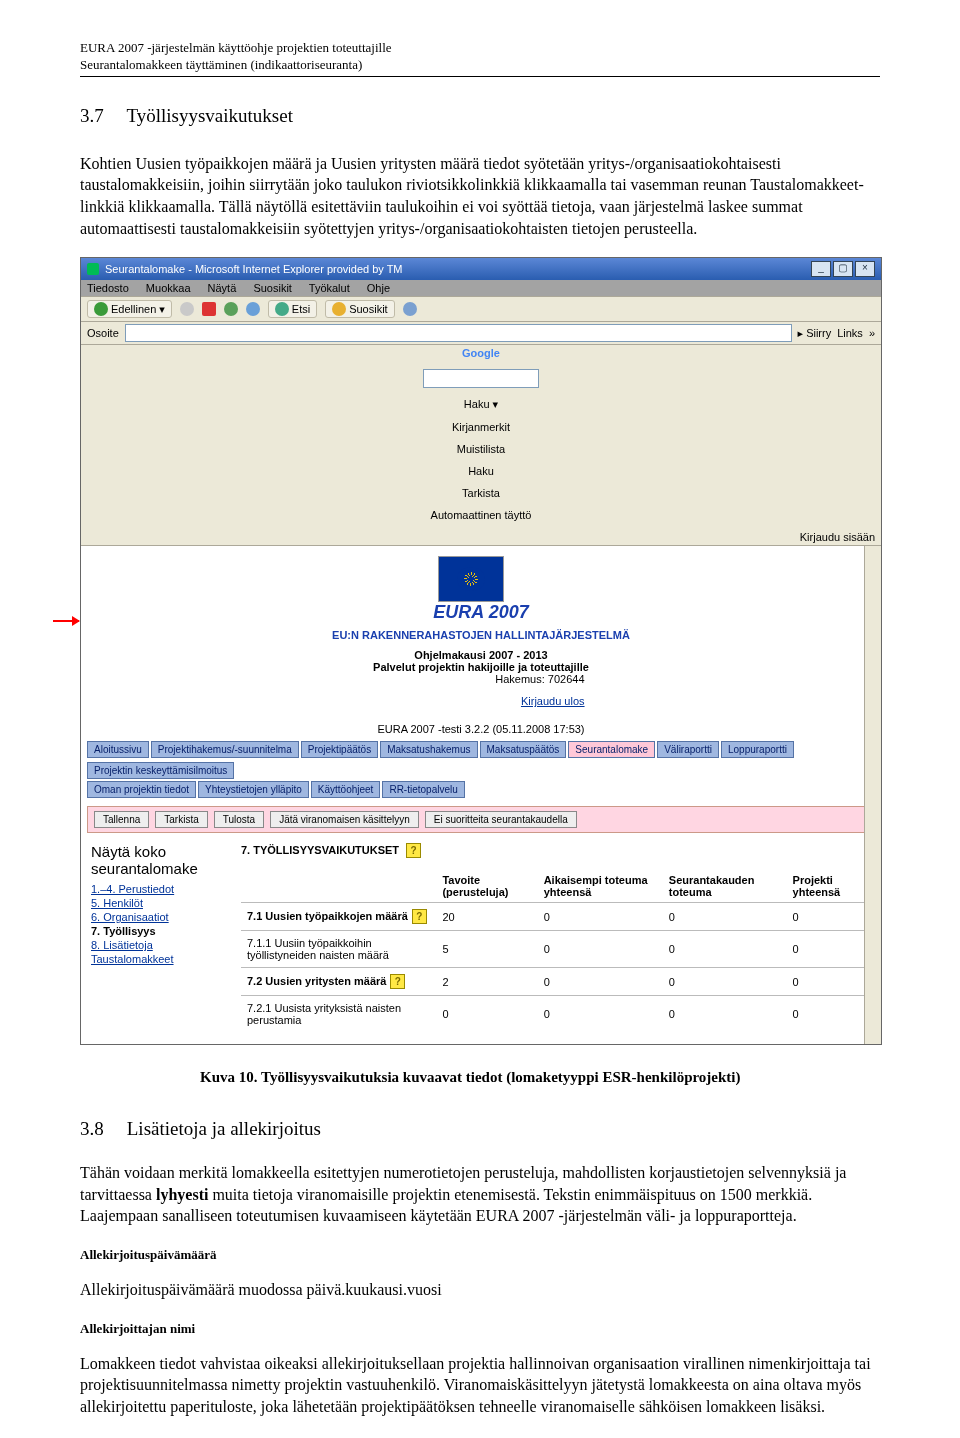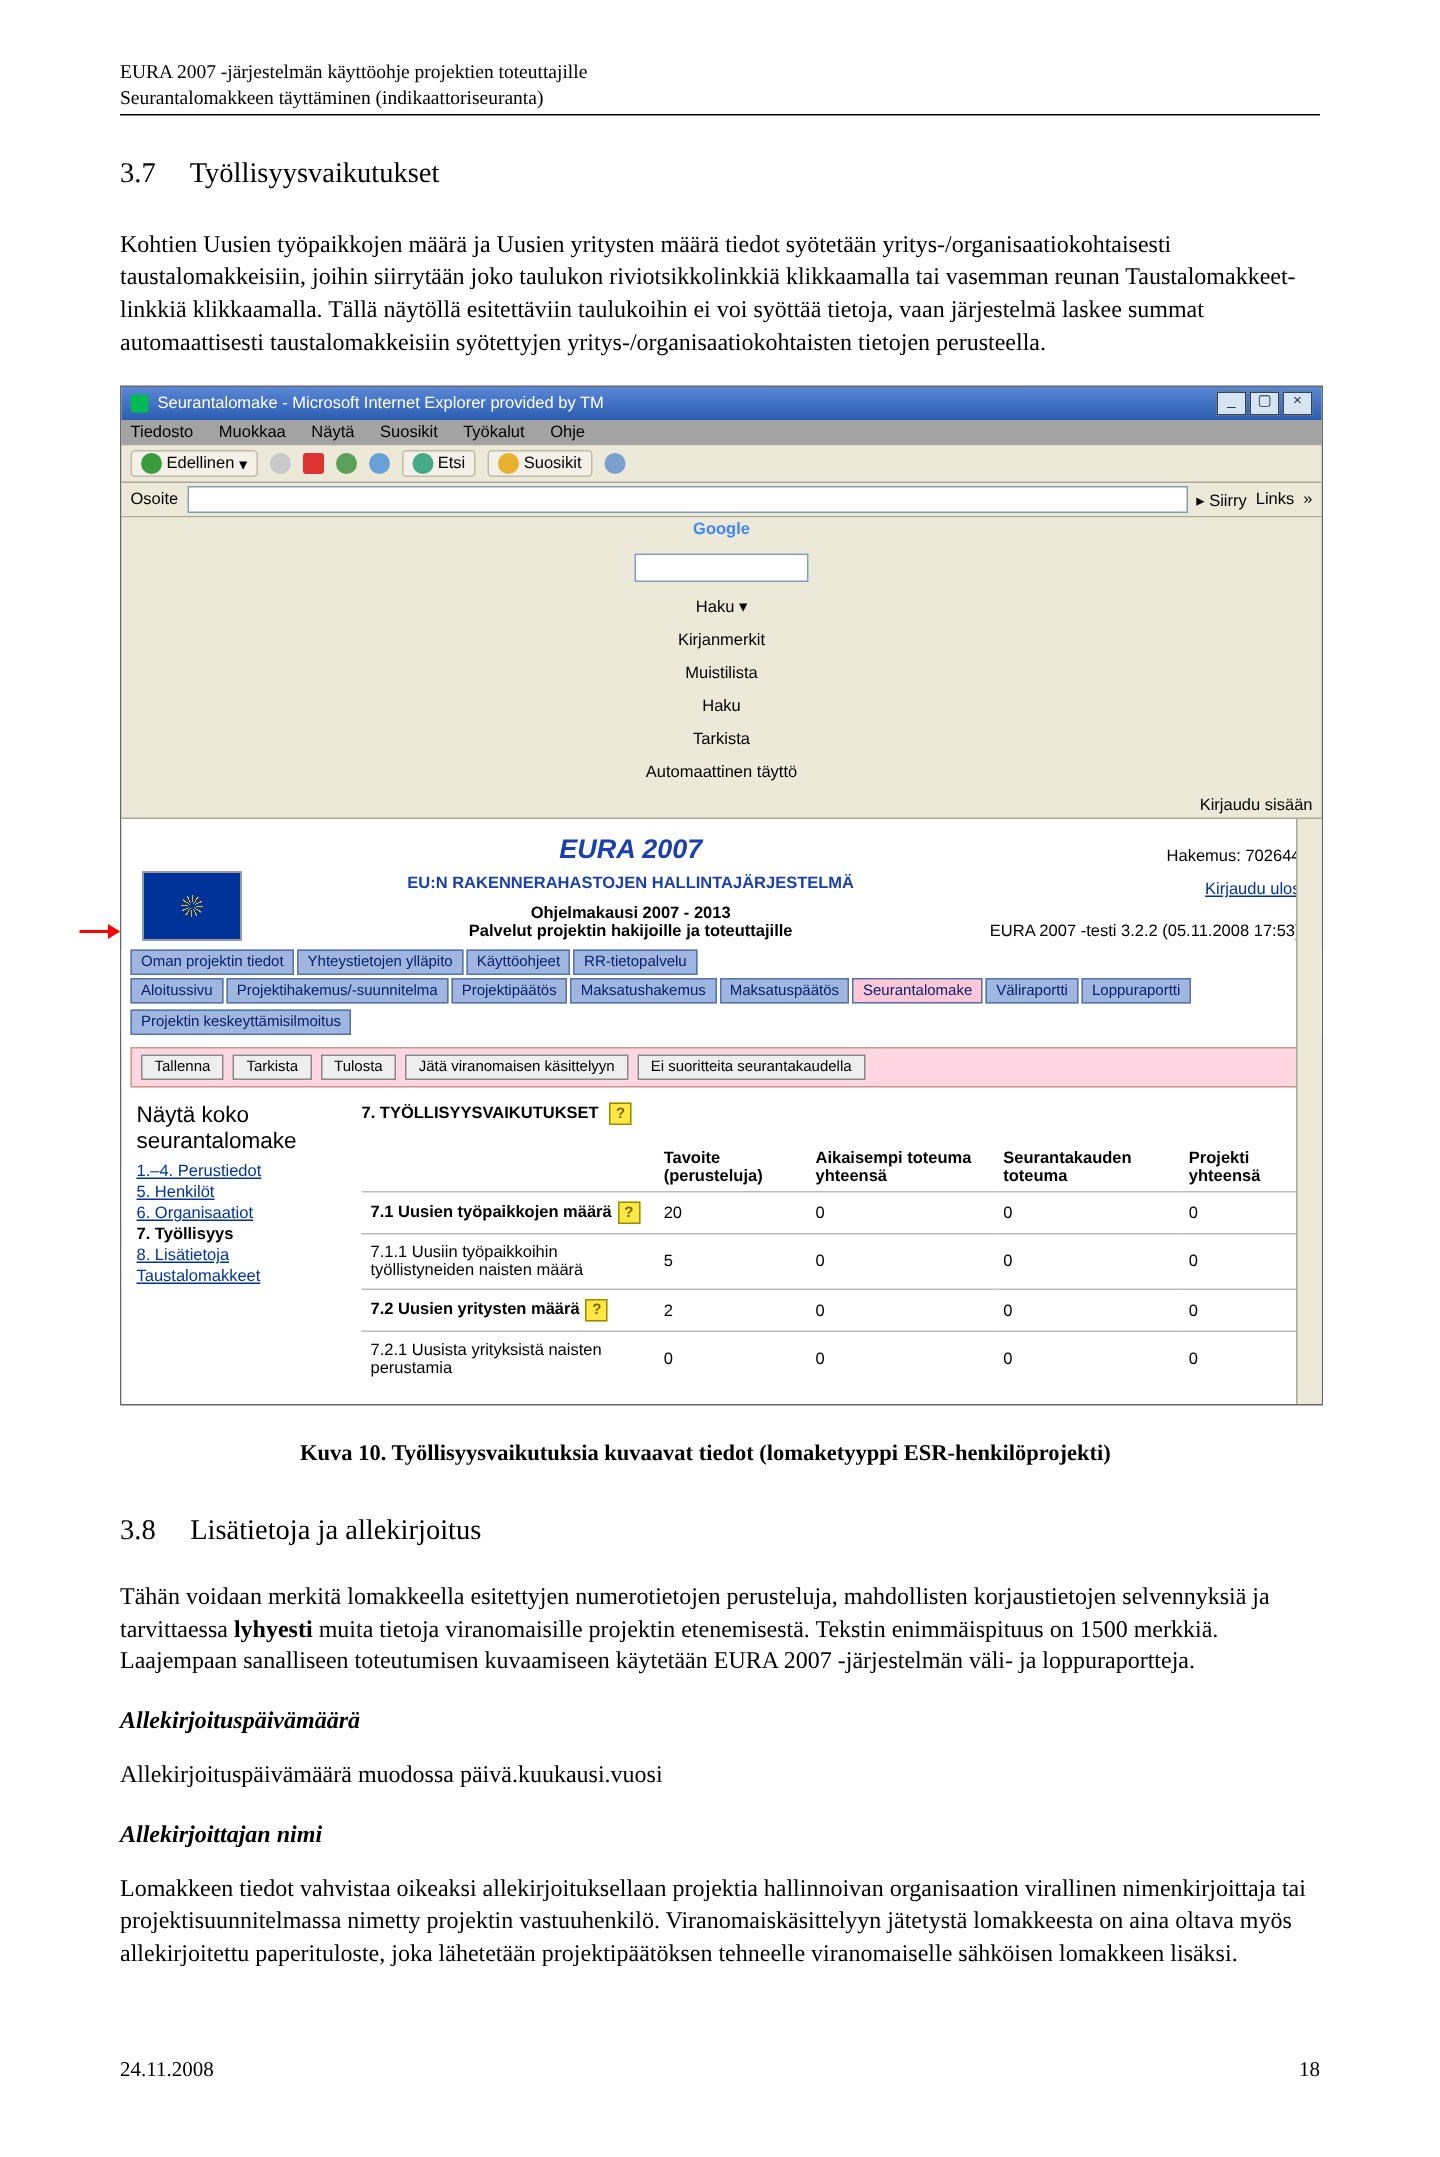--- a/index.html
+++ b/index.html
@@ -37,24 +37,23 @@
   .caption {
     font-size: 15px;
     font-weight: bold;
     margin: 24px 0 32px 120px;
   }
   .section-heading.sub {
     font-size: 19px;
     margin: 0 0 22px 0;
   }
   .subheading {
-    font-size: 16px;
+    font-size: 13px;
     font-weight: bold;
     margin: 20px 0 16px 0;
-    font-style: italic;
   }
   .footer {
     font-size: 14px;
     margin-top: 60px;
     display: flex;
     justify-content: space-between;
   }
 
   
   .screenshot {
@@ -166,21 +165,22 @@
   }
   .google-bar .g { color:#4285f4; font-weight:bold; }
   .content-area {
     background: #fff;
     position: relative;
     padding-bottom: 12px;
   }
   .content-header {
     display: flex;
     padding: 10px 14px 6px 14px;
-    align-items: flex-end;
+    align-items: center;
+    flex-direction: column;
   }
   .eu-flag {
     width: 64px; height: 44px;
     background: #003399;
     border: 1px solid #999;
     position: relative;
     margin-right: 20px;
     flex-shrink: 0;
   }
   .eu-flag::after {
@@ -392,35 +392,35 @@
           <div class="eura-sub3">Palvelut projektin hakijoille ja toteuttajille</div>
         </div>
         <div class="right-info">
           <div>Hakemus: 702644</div>
           <a href="#" class="link">Kirjaudu ulos</a>
           <div class="testnote">EURA 2007 -testi 3.2.2 (05.11.2008 17:53)</div>
         </div>
       </div>
 
       <div class="nav-tabs">
-        <span class="tab">Oman projektin tiedot</span>
-        <span class="tab">Yhteystietojen ylläpito</span>
-        <span class="tab">Käyttöohjeet</span>
-        <span class="tab">RR-tietopalvelu</span>
-      </div>
-      <div class="nav-tabs">
         <span class="tab">Aloitussivu</span>
         <span class="tab">Projektihakemus/-suunnitelma</span>
         <span class="tab">Projektipäätös</span>
         <span class="tab">Maksatushakemus</span>
         <span class="tab">Maksatuspäätös</span>
         <span class="tab active">Seurantalomake</span>
         <span class="tab">Väliraportti</span>
         <span class="tab">Loppuraportti</span>
         <span class="tab">Projektin keskeyttämisilmoitus</span>
+      </div>
+      <div class="nav-tabs">
+        <span class="tab">Oman projektin tiedot</span>
+        <span class="tab">Yhteystietojen ylläpito</span>
+        <span class="tab">Käyttöohjeet</span>
+        <span class="tab">RR-tietopalvelu</span>
       </div>
 
       <div class="action-bar">
         <span class="btn">Tallenna</span>
         <span class="btn">Tarkista</span>
         <span class="btn">Tulosta</span>
         <span class="btn">Jätä viranomaisen käsittelyyn</span>
         <span class="btn">Ei suoritteita seurantakaudella</span>
       </div>
 

